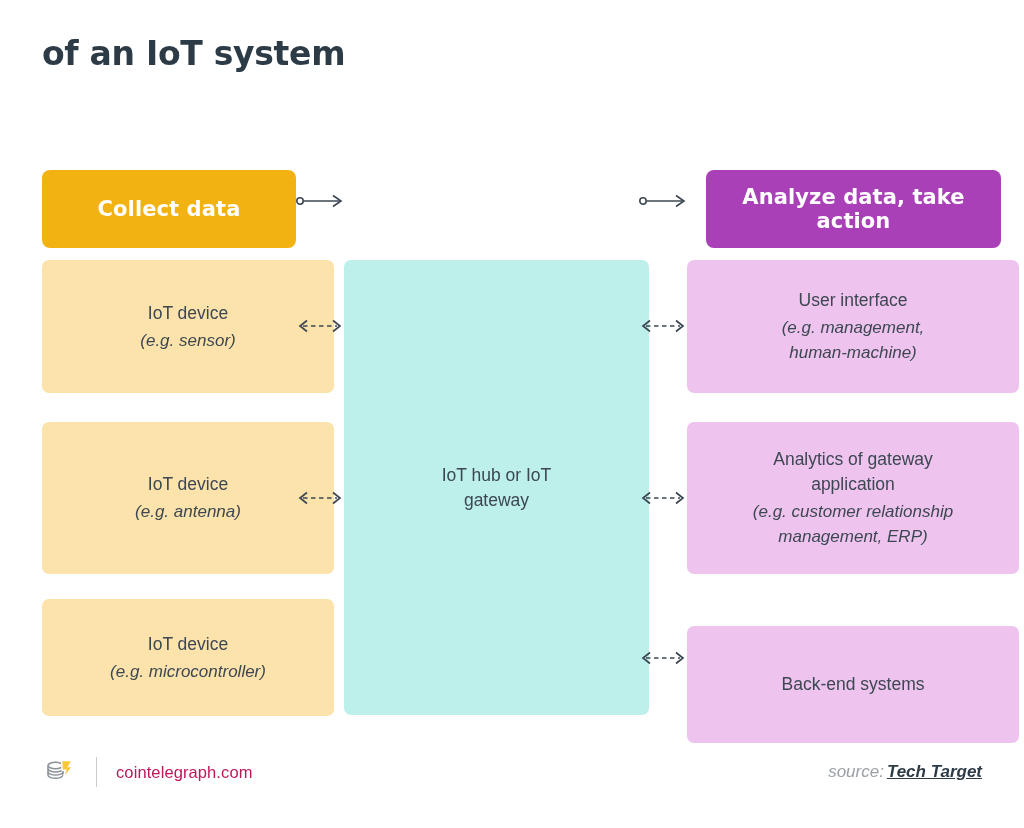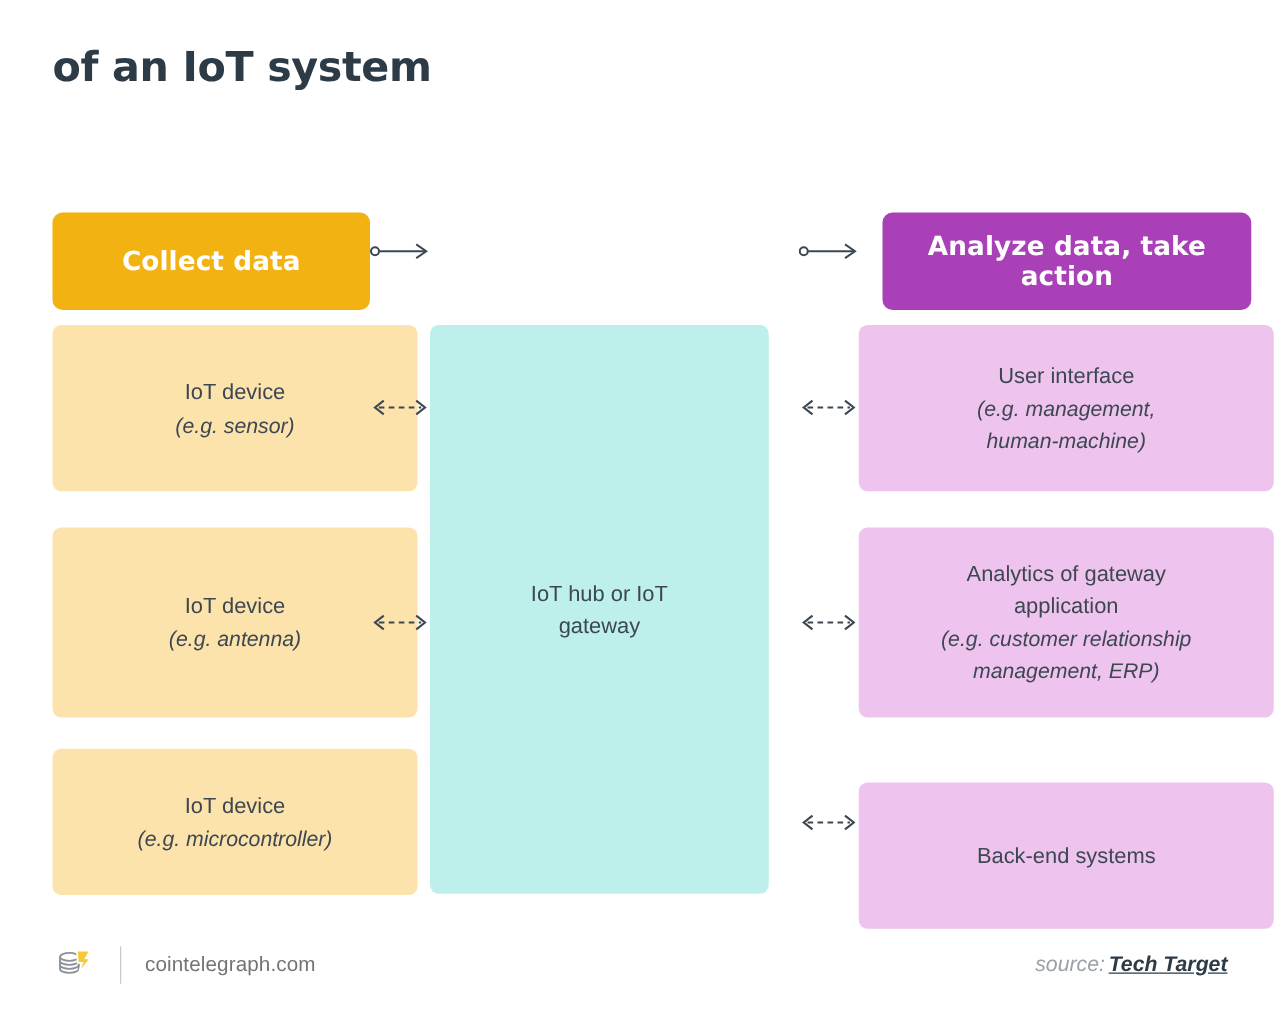--- a/index.html
+++ b/index.html
@@ -74,21 +74,21 @@
     color: #3d4752;
   }
   .dev-1 { top: 260px; height: 133px; }
   .dev-2 { top: 422px; height: 152px; }
   .dev-3 { top: 599px; height: 117px; }
 
   
   .hub {
     left: 344px;
     top: 260px;
-    width: 271px;
+    width: 305px;
     height: 455px;
     background: #bdf0ea;
     color: #3d4752;
   }
 
   
   .out {
     left: 687px;
     width: 332px;
     background: #eec4ef;
@@ -146,21 +146,21 @@
     display: block;
   }
   #brand-div {
     width: 1px;
     height: 30px;
     background: #c8ccd1;
     margin: 0 19px 0 20px;
   }
   #brand-name {
     font-size: 16.5px;
-    color: #737373;
+    color: #be185d;
     letter-spacing: 0.1px;
   }
   #source {
     margin-left: auto;
     font-size: 17px;
     color: #9aa1a8;
     font-style: italic;
     white-space: nowrap;
   }
   #source b {

